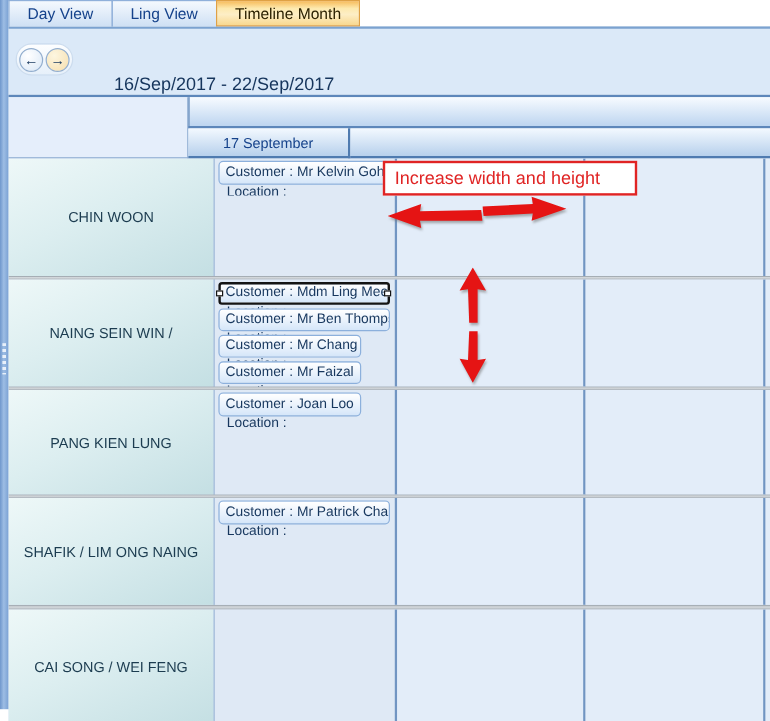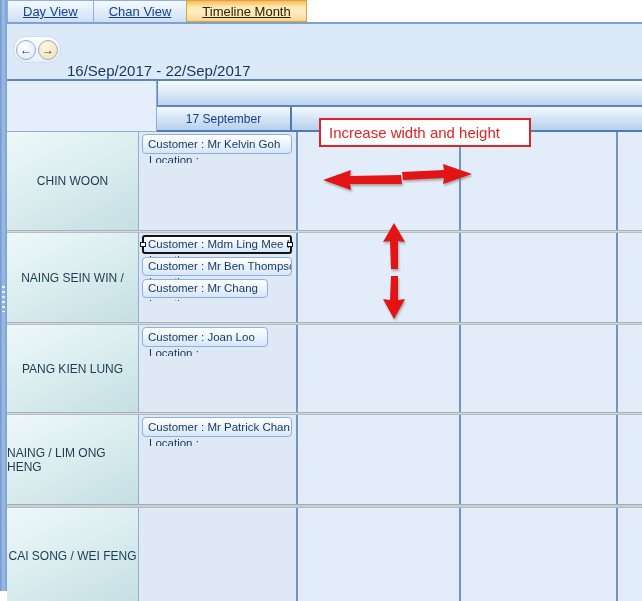--- a/index.html
+++ b/index.html
@@ -11,51 +11,51 @@
     background:linear-gradient(90deg,#6f97cc,#9dbde4 45%,#7ba2d4); z-index:5; }
   .splitter-dots { position:absolute; left:2px; top:286px; width:3px; height:26px;
     background:repeating-linear-gradient(180deg,#e8f0fa 0 2px,transparent 2px 5px); }
 
   
   .tabbar { position:absolute; left:7px; top:0; right:0; height:24px; background:#fff;
     border-bottom:2px solid #7ba2d0; display:flex; align-items:stretch; z-index:4; }
   .tab { display:flex; align-items:center; justify-content:center; padding:0 15px;
     font-size:13px; color:#15428b; cursor:default;
     background:linear-gradient(180deg,#f4f9fe,#cfe0f4);
-    border:1px solid #8fb0da; border-bottom:none; margin-right:-1px;text-decoration:underline; }
+    border:1px solid #8fb0da; border-bottom:none; margin-right:-1px; }
   .tab.active { background:linear-gradient(180deg,#f7bc5c 0%,#fde9ae 30%,#fdeec6 55%,#f8d88f 100%);
     border:1px solid #dfa145; color:#2b2000; }
 
   
   .toolbar { position:absolute; left:7px; top:24px; right:0; height:55px; background:#dbe9f8; }
   .navpill { position:absolute; left:6px; top:12px; width:48px; height:27px; border-radius:14px;
     background:linear-gradient(180deg,#fdfeff,#e6f0fa); border:1px solid #ccdcee;
     display:flex; align-items:center; justify-content:center; gap:2px; }
   .navbtn { width:20px; height:20px; border-radius:50%; border:1px solid #93aece;
     display:flex; align-items:center; justify-content:center; font-size:12px; font-weight:bold;
     color:#17375e; background:radial-gradient(circle at 35% 30%,#ffffff,#d9e7f6); cursor:pointer; }
   .navbtn.next { background:radial-gradient(circle at 35% 30%,#fdf6e0,#f6dfae); }
-  .daterange { position:absolute; left:60px; top:38px; font-size:15px; color:#16355c; }
+  .daterange { position:absolute; left:88px; top:38px; font-size:15px; color:#16355c; }
 
   
   .grid { position:absolute; left:7px; top:79px; width:635px; height:522px;
     border-top:2px solid #5d87ba; background:#e3edf9; }
   .corner { position:absolute; left:0; top:0; width:150px; height:51px; background:#e5eefb;
     border-right:1px solid #90add2; border-bottom:1px solid #90add2; }
   .groupband { position:absolute; left:150px; top:0; right:0; height:26px;
     background:linear-gradient(180deg,#f7fbff,#bdd5f0);
     border-bottom:2px solid #5d87ba; border-left:1px solid #5d87ba; }
   .datehead { position:absolute; left:150px; top:26px; right:0; height:25px; display:flex; }
   .datecell { background:linear-gradient(180deg,#f3f9ff,#b7d0ec);
     border-right:2px solid #4f7bb0; border-bottom:2px solid #4f7bb0;
     display:flex; align-items:center; justify-content:center;
     font-size:12px; color:#15428b; }
   .g-body { position:absolute; left:0; top:51px; right:0; bottom:0; overflow:hidden; }
   .g-row { display:flex; width:100%; }
-  .res-cell { width:132px; flex:none; display:flex; align-items:center; justify-content:center;
+  .res-cell { width:172px; flex:none; display:flex; align-items:center; justify-content:center;
     text-align:left; font-size:12px; color:#1c3c50;
     background:linear-gradient(155deg,#eef8f8 0%,#dceef0 45%,#c4dfe3 100%);
     border-right:1px solid #90add2; }
   .day-cell { background:#e3edf9; border-right:2px solid #7195c2; position:relative;
     overflow:hidden; padding:2px 2px 0 2px; }
   .day-cell.first { background:#dfe9f5; }
   .day-cell.partial { flex:1; border-right:none; }
   .row-sep { height:3px; background:linear-gradient(180deg,#8f99a2,#d8dcdf 45%,#a8b0b8); }
   .row-sep.thick { height:4px; }
 
@@ -71,36 +71,36 @@
   .stack .appt { height:22px; overflow:visible; }
   .stack .appt .appt-frame { height:19px; line-height:15px; }
   .stack .appt .appt-loc { height:3px; }
   .appt.selected .appt-frame { border:2px solid #141414; border-radius:3px; padding:0 4px; }
   .handle { position:absolute; width:6px; height:5px; top:7px; background:#fff;
     border:1px solid #141414; z-index:3; }
   .handle.hl { left:-2px; } .handle.hr { right:-1px; }
   .appt.narrow { margin-right:26px; }
 
   
-  .anno-box { position:absolute; left:319px; top:118px; width:212px; height:29px;
+  .anno-box { position:absolute; left:319px; top:134px; width:212px; height:29px;
     background:#fff; border:2px solid #e02424; color:#e02424; font-size:15px;
     padding:4px 0 0 8px; z-index:40; }
   .anno { position:absolute; z-index:41; filter:drop-shadow(1px 2px 1px rgba(110,110,110,.55)); }
   .anno svg { display:block; }
 </style>
 </head>
 <body>
 
 <div class="splitter">
   <div class="splitter-dots"></div>
 </div>
 
 <div class="tabbar">
   <div class="tab">Day View</div>
-  <div class="tab">Chan View</div>
+  <div class="tab">Ling View</div>
   <div class="tab active">Timeline Month</div>
 </div>
 
 <div class="toolbar">
   <div class="navpill">
     <div class="navbtn prev">
         <span>←</span>
       </div>
     <div class="navbtn next">
         <span>→</span>
@@ -143,20 +143,24 @@
           <div class="appt-loc">Location :</div>
         </div>
         <div class="appt">
           <div class="appt-frame"><span>Customer :</span>&nbsp;<b>Mr Ben Thompso</b></div>
           <div class="appt-loc">Location :</div>
         </div>
         <div class="appt narrow">
           <div class="appt-frame"><span>Customer :</span>&nbsp;<b>Mr Chang</b></div>
           <div class="appt-loc">Location :</div>
         </div>
+        <div class="appt narrow">
+          <div class="appt-frame"><span>Customer :</span>&nbsp;<b>Mr Faizal</b></div>
+          <div class="appt-loc">Location :</div>
+        </div>
       </div>
       <div class="day-cell" style="width:163px"></div>
       <div class="day-cell" style="width:157px"></div>
       <div class="day-cell partial"></div>
     </div>
     <div class="row-sep"></div>
 
     <div class="g-row" style="height:87px">
       <div class="res-cell">PANG KIEN LUNG</div>
       <div class="day-cell first" style="width:159px">
@@ -165,21 +169,21 @@
           <div class="appt-loc">Location :</div>
         </div>
       </div>
       <div class="day-cell" style="width:163px"></div>
       <div class="day-cell" style="width:157px"></div>
       <div class="day-cell partial"></div>
     </div>
     <div class="row-sep"></div>
 
     <div class="g-row" style="height:89px">
-      <div class="res-cell">NAING / LIM ONG HENG</div>
+      <div class="res-cell">SHAFIK / LIM ONG NAING</div>
       <div class="day-cell first" style="width:159px">
         <div class="appt">
           <div class="appt-frame"><span>Customer :</span>&nbsp;<b>Mr Patrick Chan</b></div>
           <div class="appt-loc">Location :</div>
         </div>
       </div>
       <div class="day-cell" style="width:163px"></div>
       <div class="day-cell" style="width:157px"></div>
       <div class="day-cell partial"></div>
     </div>

